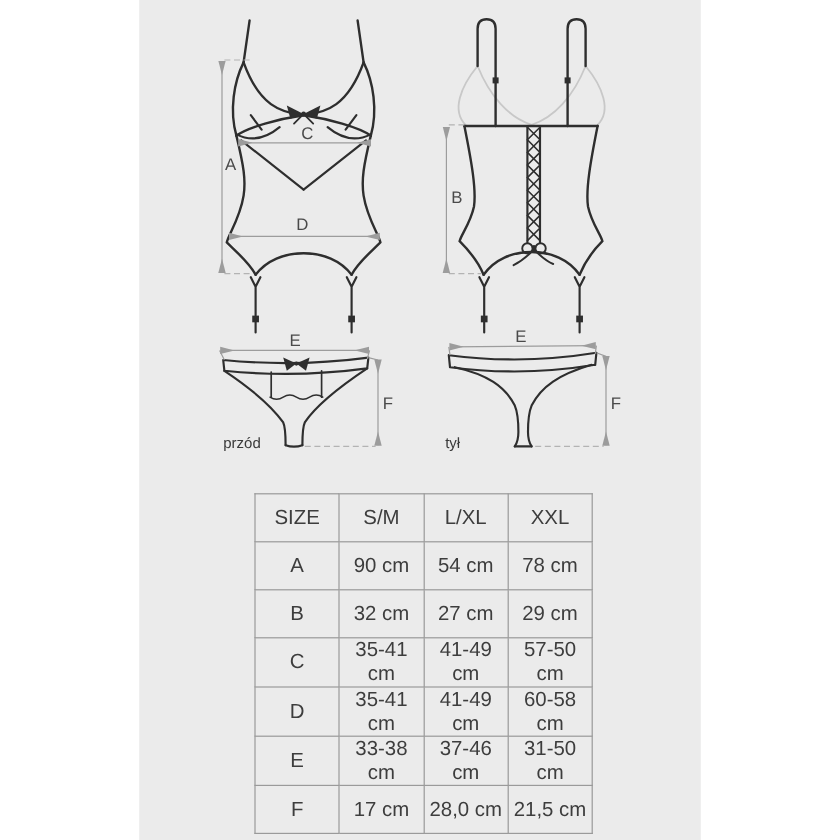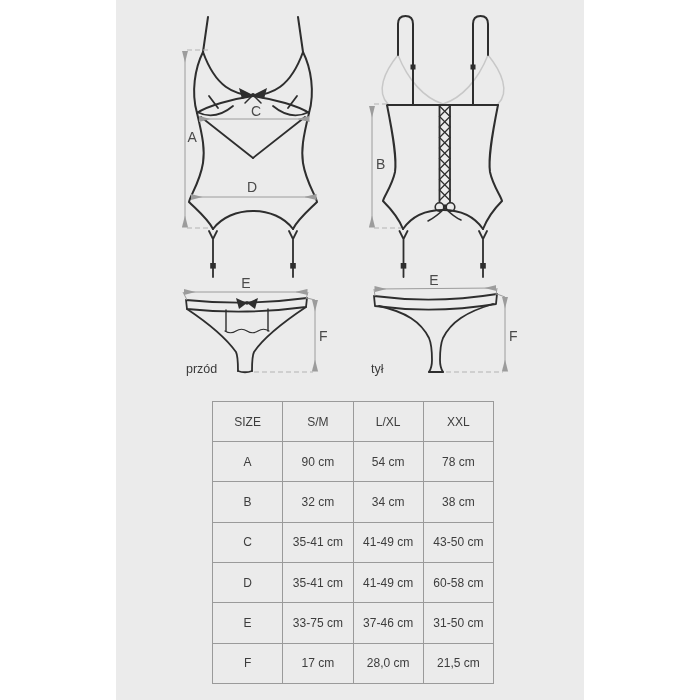--- a/index.html
+++ b/index.html
@@ -31,25 +31,25 @@
   .dim-label {
     font-size: 14px;
     fill: #4a4a4a;
   }
   .caption {
     font-size: 12.5px;
     fill: #3a3a3a;
   }
   table.size-table {
     position: absolute;
-    left: 96px; top: 401px;
+    left: 96px; top: 411px;
     width: 282px; height: 283px;
     border-collapse: collapse;
     table-layout: fixed;
-    font-size: 12px;
+    font-size: 17px;
     color: #3d3d3d;
     background: transparent;
   }
   table.size-table th,
   table.size-table td {
     border: 1px solid #9a9a9a;
     text-align: center;
     vertical-align: middle;
     font-weight: normal;
     padding: 0;
@@ -231,38 +231,38 @@
       <tbody>
         <tr>
           <td>A</td>
           <td>90 cm</td>
           <td>54 cm</td>
           <td>78 cm</td>
         </tr>
         <tr>
           <td>B</td>
           <td>32 cm</td>
-          <td>34 cm</td>
-          <td>38 cm</td>
+          <td>27 cm</td>
+          <td>29 cm</td>
         </tr>
         <tr>
           <td>C</td>
           <td>35-41 cm</td>
           <td>41-49 cm</td>
-          <td>43-50 cm</td>
+          <td>57-50 cm</td>
         </tr>
         <tr>
           <td>D</td>
           <td>35-41 cm</td>
           <td>41-49 cm</td>
           <td>60-58 cm</td>
         </tr>
         <tr>
           <td>E</td>
-          <td>33-75 cm</td>
+          <td>33-38 cm</td>
           <td>37-46 cm</td>
           <td>31-50 cm</td>
         </tr>
         <tr>
           <td>F</td>
           <td>17 cm</td>
           <td>28,0 cm</td>
           <td>21,5 cm</td>
         </tr>
       </tbody>

